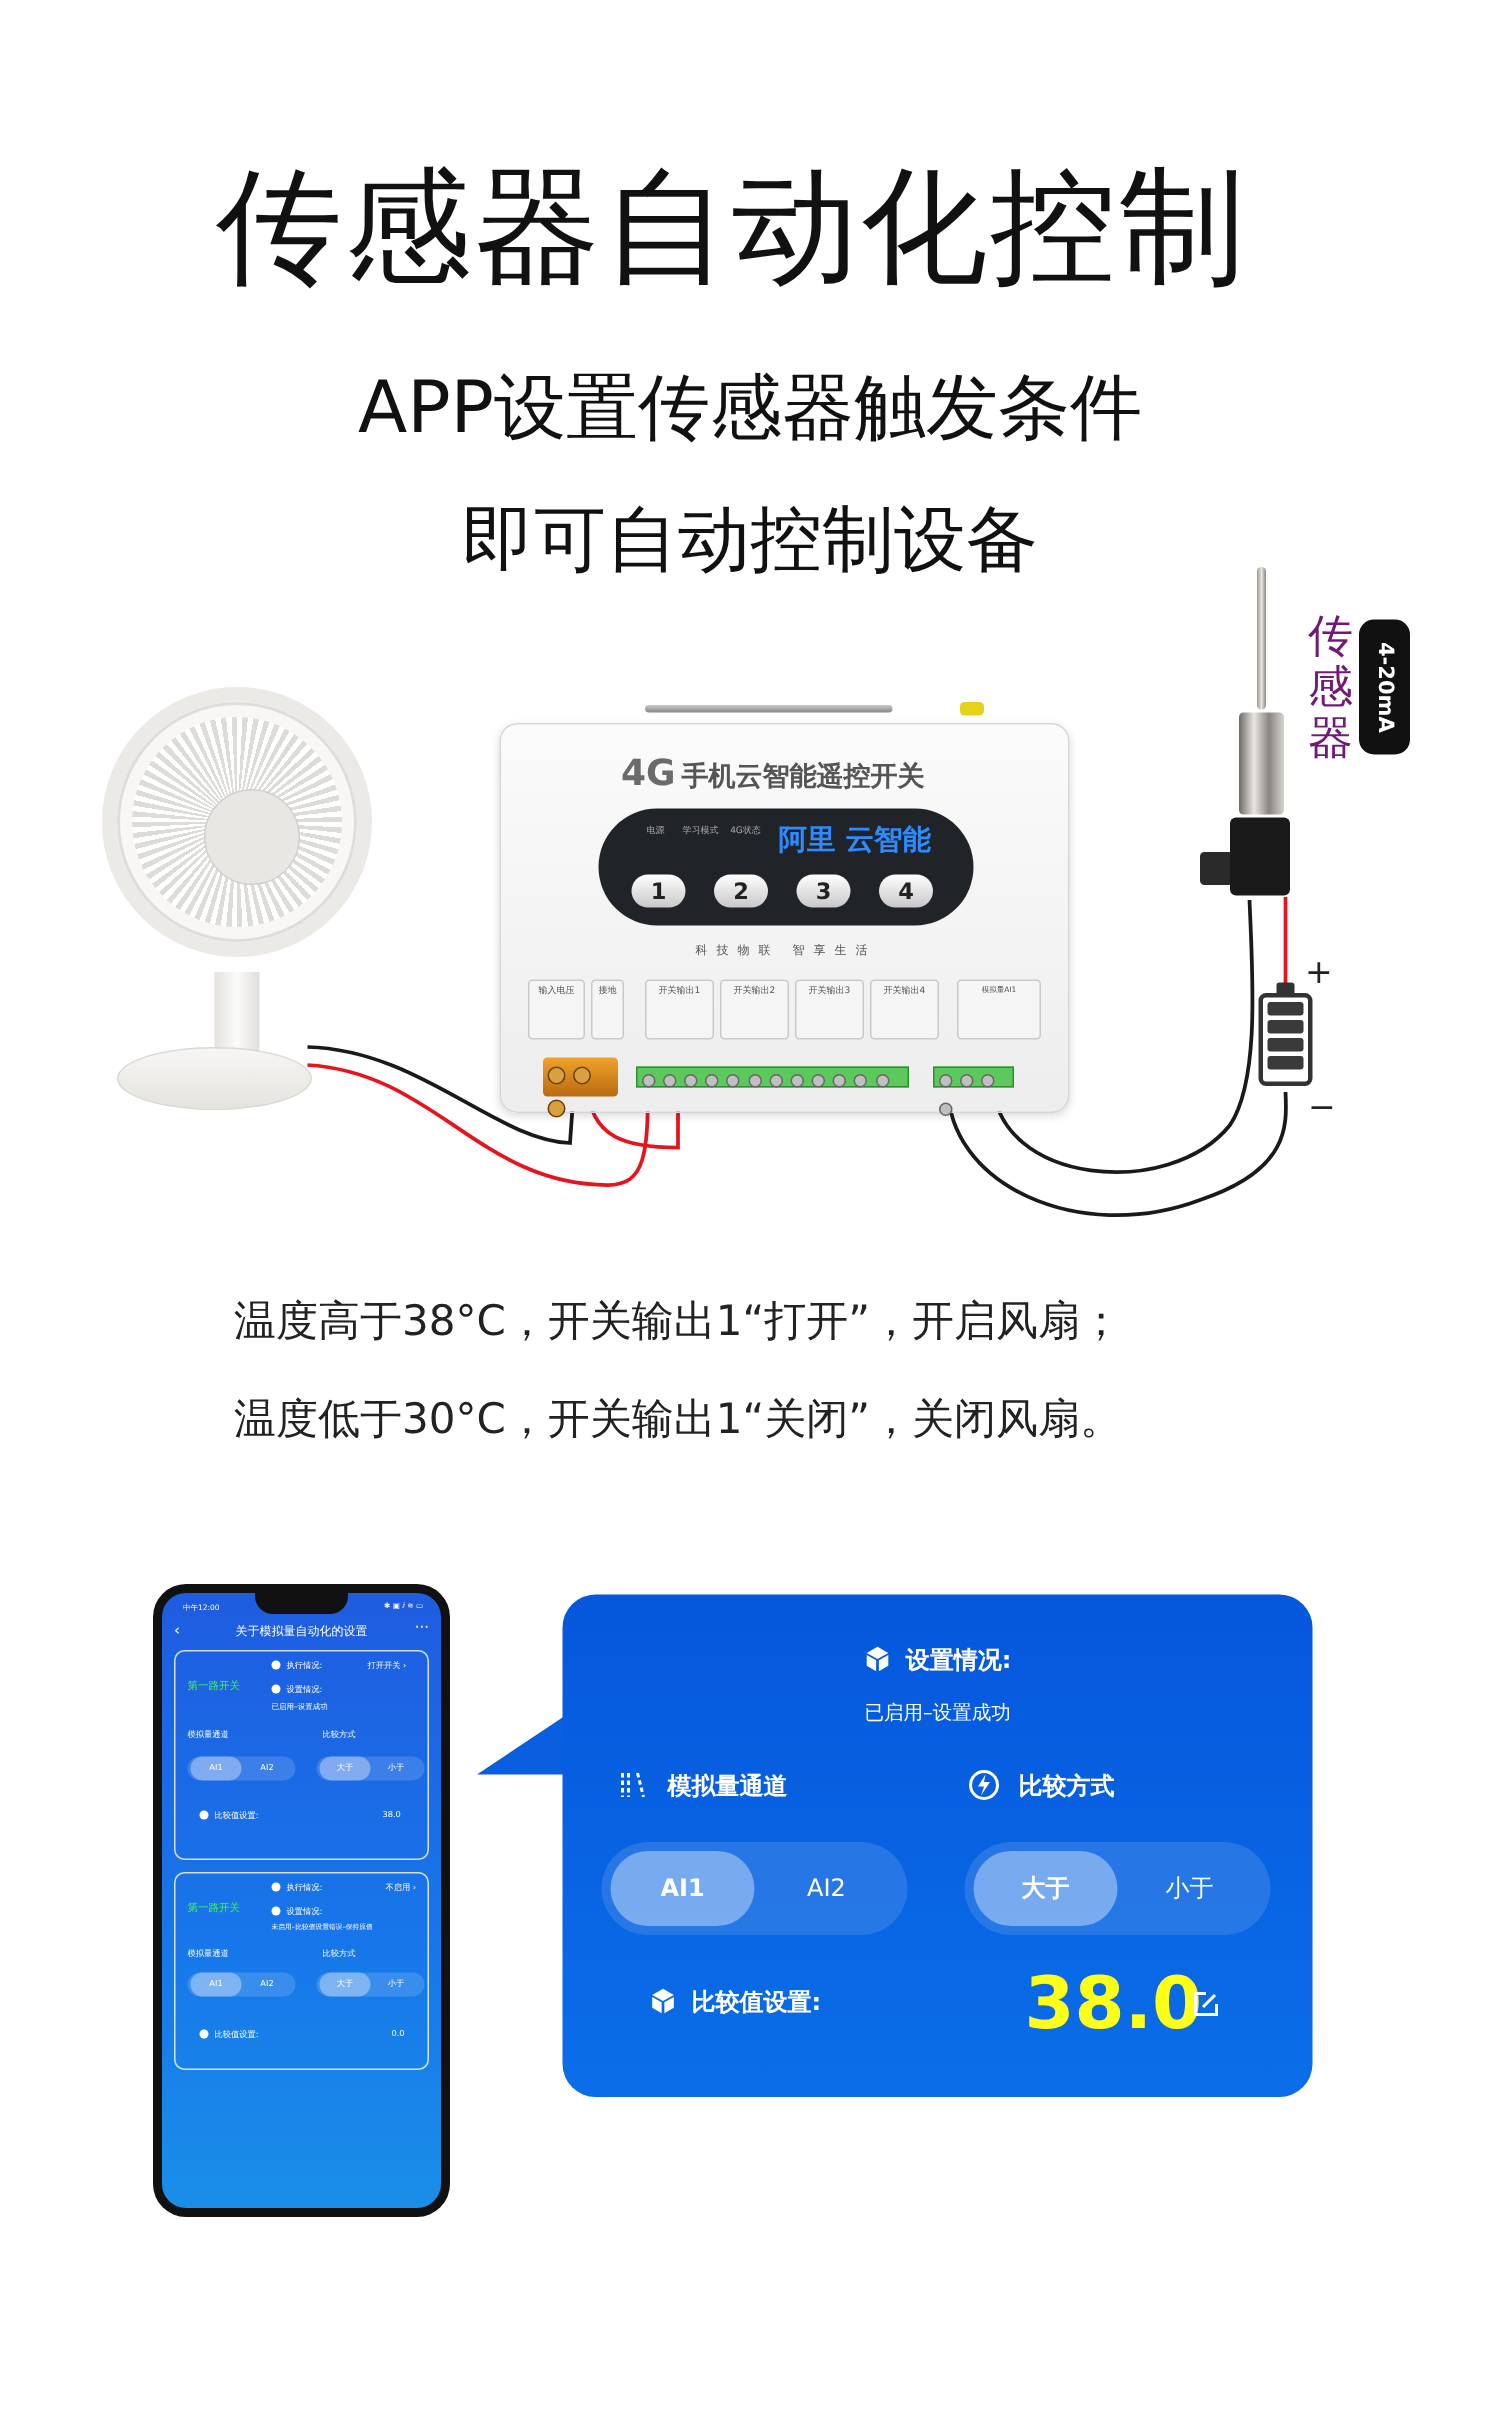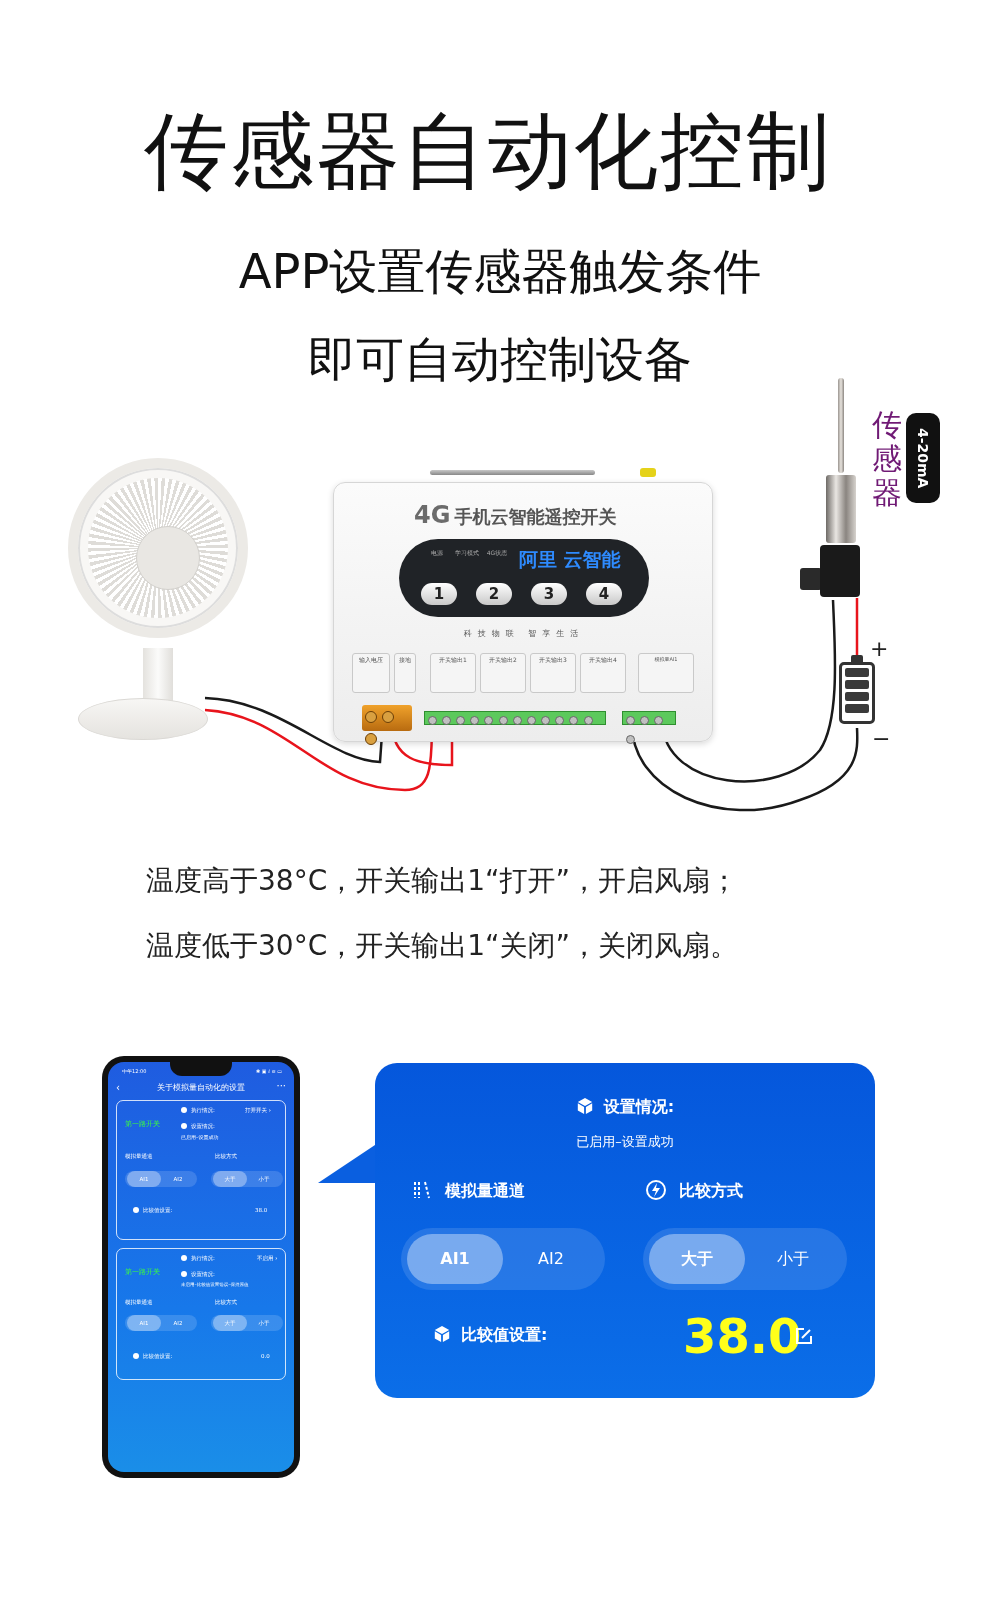--- a/index.html
+++ b/index.html
@@ -51,21 +51,21 @@
 
   
   .battery { position: absolute; left: 839px; top: 292px; width: 36px; height: 62px; border: 3px solid #333; border-radius: 5px; background: #fff; padding: 3px; }
   .battery-cap { position: absolute; left: 851px; top: 285px; width: 12px; height: 8px; background: #333; border-radius: 2px 2px 0 0; }
   .battery-cell { height: 9px; background: #3a3a3a; border-radius: 2px; margin-bottom: 3px; }
   .polarity { position: absolute; font-size: 22px; color: #222; }
 
   svg.wires { position: absolute; left: 0; top: 0; width: 1000px; height: 460px; }
 
   
-  .desc { position: absolute; left: 146px; font-size: 28px; color: #222; }
+  .desc { position: absolute; left: 156px; font-size: 28px; color: #222; }
   .desc.d1 { top: 862px; }
   .desc.d2 { top: 927px; }
 
   
   .phone { position: absolute; left: 102px; top: 1056px; width: 198px; height: 422px; background: #111; border-radius: 22px; padding: 6px; }
   .screen { position: relative; width: 186px; height: 410px; background: linear-gradient(#1f5ce0,#1778ea 60%,#1a8ee8); border-radius: 16px; overflow: hidden; }
   .notch { position: absolute; left: 62px; top: 0; width: 62px; height: 14px; background: #111; border-radius: 0 0 12px 12px; }
   .status-bar { position: absolute; left: 14px; top: 6px; width: 160px; font-size: 5px; color: #fff; }
   .status-bar .right { position: absolute; right: 0; top: 0; }
   .app-header { position: absolute; left: 0; top: 18px; width: 186px; height: 16px; color: #fff; font-size: 8px; text-align: center; line-height: 16px; }

